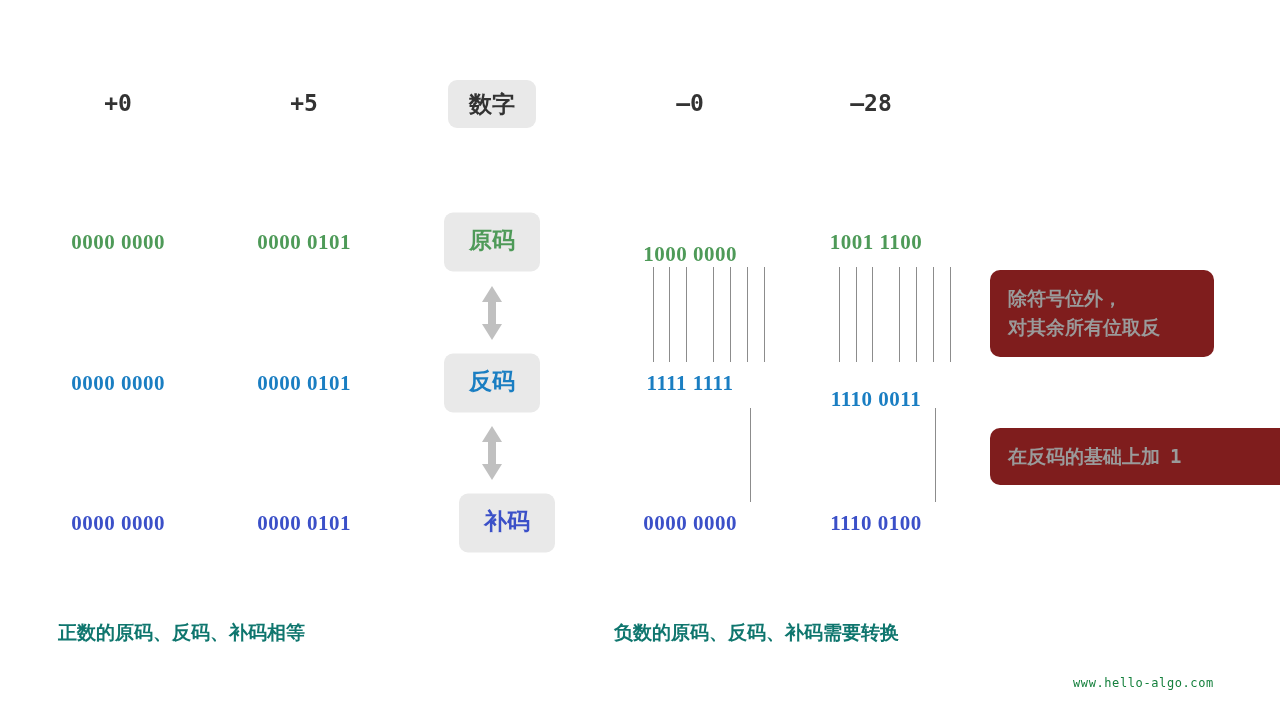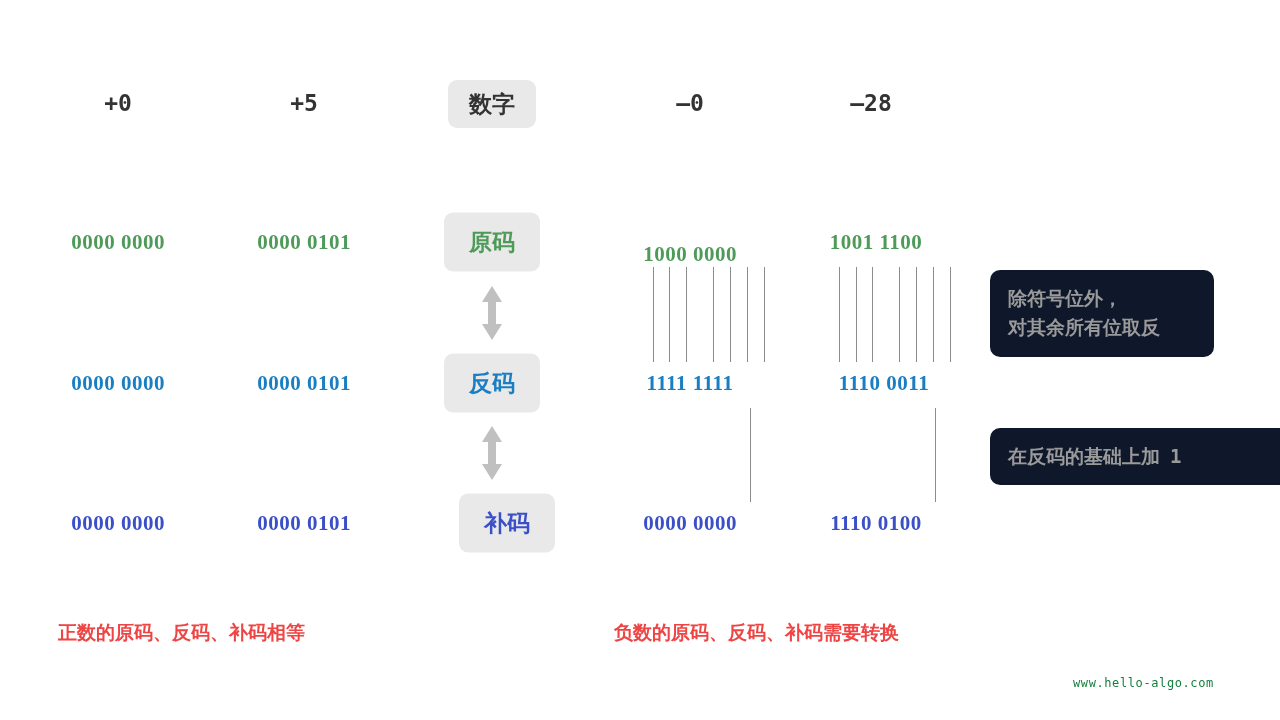--- a/index.html
+++ b/index.html
@@ -57,43 +57,43 @@
     display: flex;
     align-items: center;
     justify-content: center;
     font-size: 23px;
     font-weight: 700;
     line-height: 1;
     white-space: nowrap;
     font-family: "Liberation Sans", "DejaVu Sans", sans-serif;
   }
   .pill.w-num   { width: 88px; height: 48px; color: #333333; }
-  .pill.w-row   { width: 96px; height: 59px; }
+  .pill.w-row   { width: 96px; height: 59px; font-family: Liberation Mono, monospace; }
 
   
   .note {
     position: absolute;
-    background: #0f172a;
+    background: #7f1d1d;
     border-radius: 10px;
     color: #9a9a9a;
     font-size: 19px;
     font-weight: 700;
     line-height: 1.55;
     padding: 14px 18px;
     white-space: pre-line;
     font-family: "Liberation Sans", "DejaVu Sans", sans-serif;
   }
   .note .one {
     font-family: "DejaVu Sans Mono", "Liberation Mono", monospace;
   }
 
   
   .caption {
     position: absolute;
-    color: #ef4444;
+    color: #0f766e;
     font-size: 19px;
     font-weight: 700;
     line-height: 1;
     white-space: nowrap;
     font-family: Liberation Sans, sans-serif;
   }
 
   
   .watermark {
     position: absolute;
@@ -144,21 +144,21 @@
   <div class="cell mono c-green" style="left:876px; top:242px;">1001 1100</div>
 
   <div class="cell mono c-blue" style="left:118px; top:383px;">0000 0000</div>
 
   <div class="cell mono c-blue" style="left:304px; top:383px;">0000 0101</div>
 
   <div class="pill w-row c-blue" style="left:492px; top:383px;">反码</div>
 
   <div class="cell mono c-blue" style="left:690px; top:383px;">1111 1111</div>
 
-  <div class="cell mono c-blue" style="left:876px; top:383px;margin-left:8px;">1110 0011</div>
+  <div class="cell mono c-blue" style="left:876px; top:399px;">1110 0011</div>
 
   <div class="cell mono c-indigo" style="left:118px; top:523px;">0000 0000</div>
 
   <div class="cell mono c-indigo" style="left:304px; top:523px;">0000 0101</div>
 
   <div class="pill w-row c-indigo" style="left:492px; top:523px;margin-left:15px;">补码</div>
 
   <div class="cell mono c-indigo" style="left:690px; top:523px;">0000 0000</div>
 
   <div class="cell mono c-indigo" style="left:876px; top:523px;">1110 0100</div>

